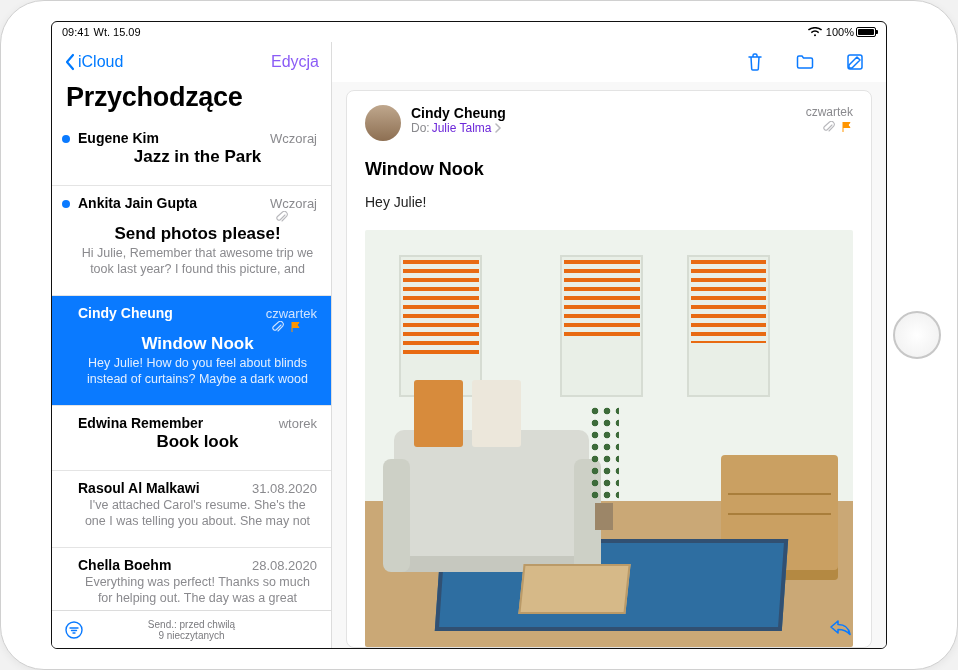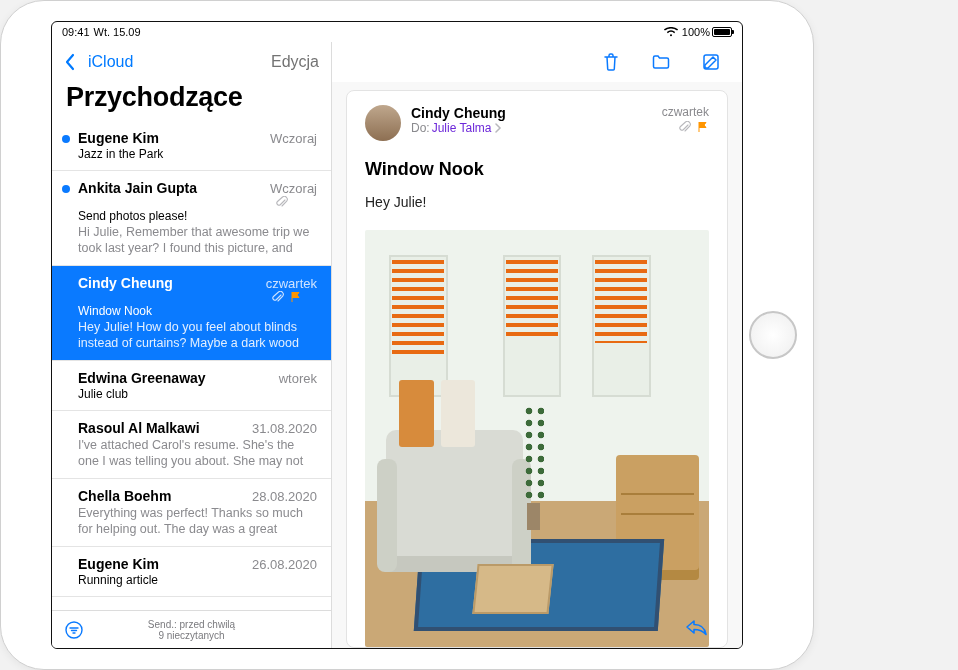--- a/index.html
+++ b/index.html
@@ -1,18 +1,18 @@
 <!DOCTYPE html>
 <html><head>
 <meta charset="utf-8">
 <style>
 * { margin: 0; padding: 0; box-sizing: border-box; }
 html, body { width: 958px; height: 670px; font-family: -apple-system, "Helvetica Neue", Arial, sans-serif; background: #f2f2f2; }
 .ipad-frame {
-  position: relative; width: 814px; height: 670px;
+  position: relative; width: 958px; height: 670px;
   background: #fff; border-radius: 44px; overflow: hidden;
   border: 1px solid #d0d0d0; box-shadow: 0 2px 8px rgba(0,0,0,.06);
 }
 .home-btn {
   position: absolute; right: 16px; top: 50%; transform: translateY(-50%);
   width: 48px; height: 48px; border-radius: 50%;
   border: 2px solid #c7c7c7; background: radial-gradient(circle,#fff,#eee);
 }
 .screen {
   position: absolute; left: 50px; right: 70px; top: 20px; bottom: 20px;
@@ -33,35 +33,35 @@
 .content { flex: 1; display: flex; overflow: hidden; }
 
 .sidebar {
   width: 280px; border-right: 1px solid #dcdcdc; display: flex; flex-direction: column;
   background: #fff;
 }
 .sb-nav {
   height: 40px; display: flex; align-items: center; justify-content: space-between;
   padding: 0 12px;
 }
-.sb-nav .back { display: flex; align-items: center; color: #007aff; font-size: 16px; gap: 12px; }
-.sb-nav .edit { color: #737373; font-size: 16px; }
+.sb-nav .back { display: flex; align-items: center; color: #007aff; font-size: 16px; gap: 2px; }
+.sb-nav .edit { color: #8b5cf6; font-size: 16px; }
 .sb-title { font-size: 27px; font-weight: 700; padding: 0 14px 8px; letter-spacing: -.3px; }
 
 .mail-list { flex: 1; overflow: hidden; }
 .mail-item {
-  padding: 9px 14px 9px 26px; border-bottom: 1px solid #e4e4e4;
-  position: relative; color: #000;
+  padding: 9px 14px 18px 26px; border-bottom: 1px solid #e4e4e4;
+  position: relative; color: #000; text-align: center;
 }
 .mail-item.selected { background: #0a7aff; color: #fff; }
 .mail-item .top-row { display: flex; justify-content: space-between; align-items: baseline; }
 .mail-item .sender { font-weight: 600; font-size: 14px; }
 .mail-item .date { font-size: 13px; color: #8a8a8e; }
 .mail-item.selected .date { color: #cfe3ff; }
-.mail-item .subject { font-size: 12px; font-weight: 400; margin-top: 1px; }
+.mail-item .subject { font-size: 17px; font-weight: 700; margin-top: 1px; }
 .mail-item .preview { font-size: 12.5px; color: #8a8a8e; line-height: 1.3; margin-top: 1px; max-height: 32px; overflow: hidden; }
 .mail-item.selected .preview { color: #e3efff; }
 .unread-dot {
   position: absolute; left: 10px; top: 14px; width: 8px; height: 8px; border-radius: 50%;
   background: #0a7aff;
 }
 .attach-flag { display:flex; gap:6px; align-items:center; margin-left:6px; }
 .attach-flag svg { width:12px; height:12px; }
 
 .sb-footer {
@@ -213,24 +213,24 @@
                         <path d="M2 1v10M2 1.5h7l-2 2.5 2 2.5H2" fill="#ff9500" stroke="#ff9500"></path>
                       </svg>
                     </span>
                   </span></span>
               </div>
               <div class="subject">Window Nook</div>
               <div class="preview">Hey Julie! How do you feel about blinds instead of curtains? Maybe a dark wood to…</div>
             </div>
             <div class="mail-item">
               <div class="top-row">
-                <span class="sender">Edwina Greenaway</span>
+                <span class="sender">Edwina Remember</span>
                 <span class="date">wtorek</span>
               </div>
-              <div class="subject">Julie club</div>
+              <div class="subject">Book look</div>
             </div>
             <div class="mail-item">
               <div class="top-row">
                 <span class="sender">Rasoul Al Malkawi</span>
                 <span class="date">31.08.2020</span>
               </div>
               <div class="preview">I've attached Carol's resume. She's the one I was telling you about. She may not have…</div>
             </div>
             <div class="mail-item">
               <div class="top-row">

